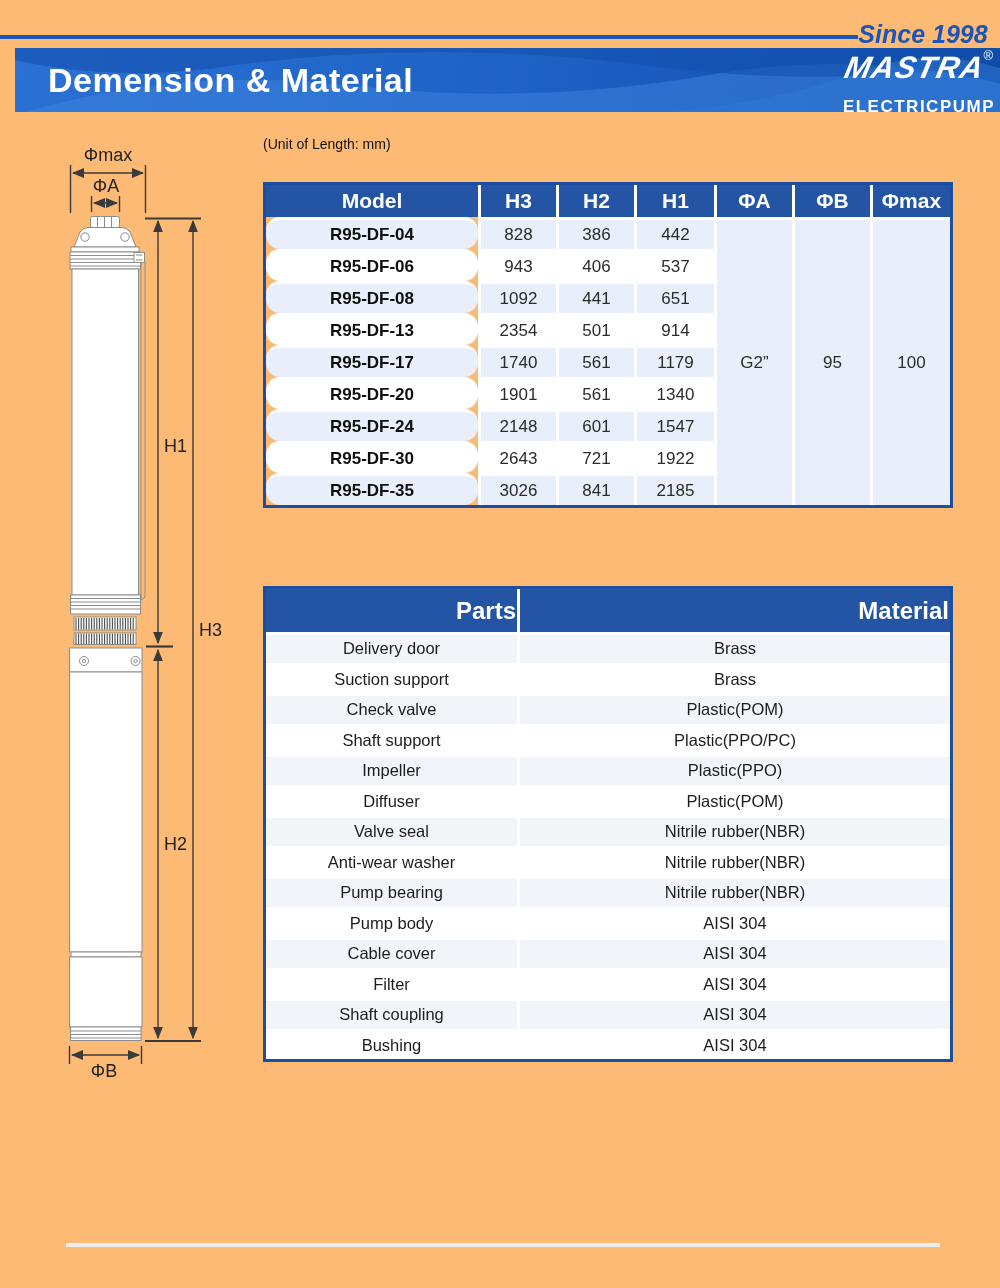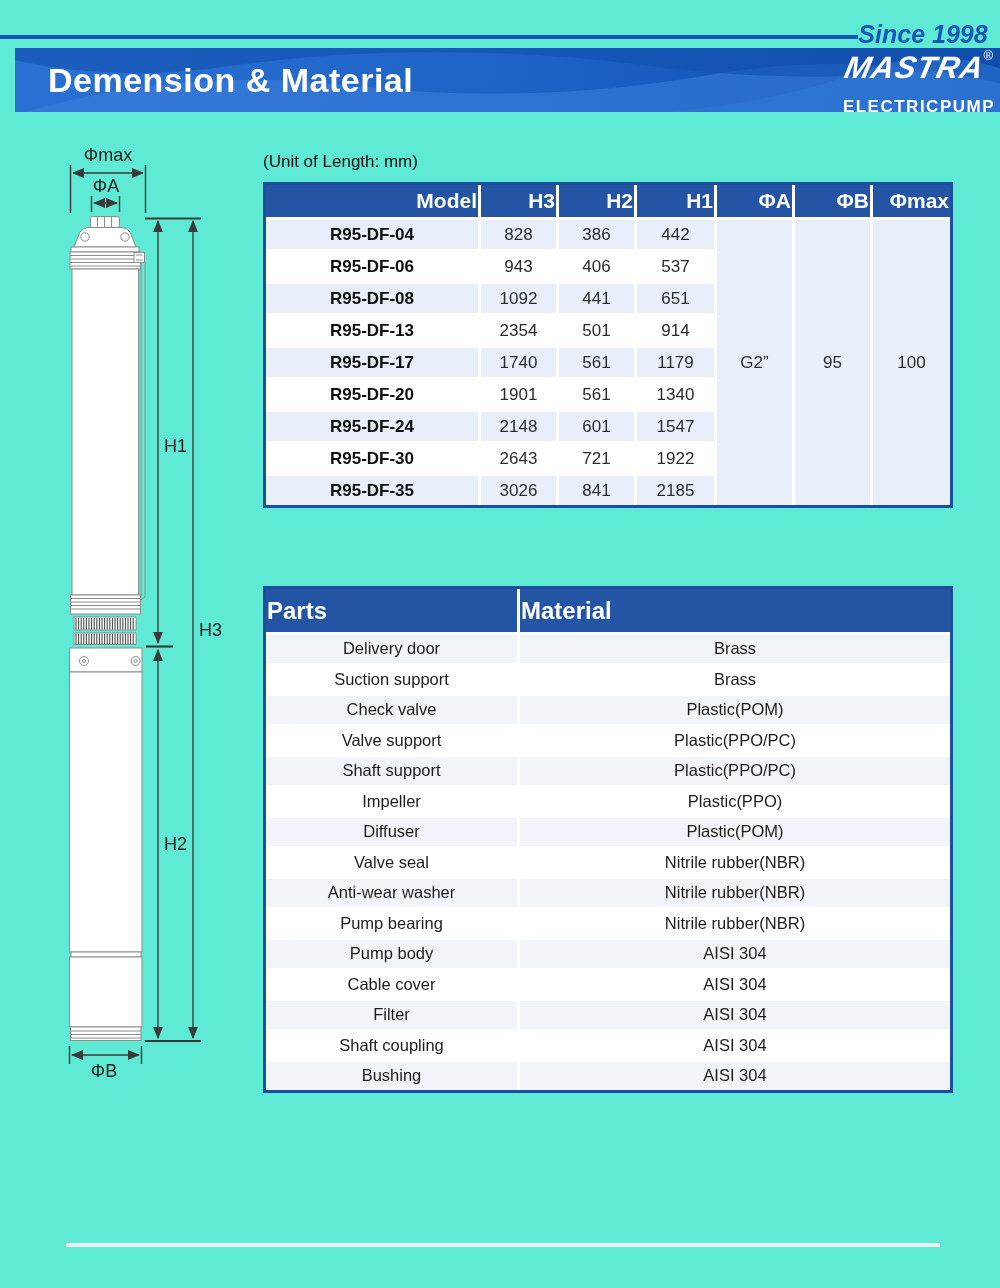--- a/index.html
+++ b/index.html
@@ -1,16 +1,16 @@
 <!DOCTYPE html>
 <html><head>
 <meta charset="utf-8">
 <style>
   html,body{margin:0;padding:0;background:#fff;}
-  .page{position:relative;width:1000px;height:1288px;background:#5eead4;overflow:hidden;
+  .page{position:relative;width:1000px;height:1288px;background:#fdba74;overflow:hidden;
         font-family:"Liberation Sans",sans-serif;}
 
   
   .topline{position:absolute;left:0;top:35px;width:858px;height:4px;background:#1a55b7;}
   .since{position:absolute;left:856px;top:20px;width:134px;text-align:center;
          font-size:25px;font-weight:bold;font-style:italic;color:#1a55b7;white-space:nowrap;}
 
   
   .band{position:absolute;left:15px;top:48px;width:1000px;height:64px;overflow:hidden;
         background:linear-gradient(100deg,#2b71d3 0%,#1c60c4 55%,#0d4aa6 100%);}
@@ -18,39 +18,39 @@
   .band-title{position:absolute;left:33px;top:50%;transform:translateY(-50%);
         color:#fff;font-size:34px;font-weight:bold;letter-spacing:.5px;white-space:nowrap;}
   .logo{position:absolute;right:20px;top:4px;text-align:center;color:#fff;line-height:1.05;}
   .logo-markrow{white-space:nowrap;}
   .logo-mark{display:inline-block;font-size:31px;font-weight:bold;font-style:italic;
         letter-spacing:1px;transform:skewX(-12deg);}
   .logo-reg{display:inline-block;font-size:13px;vertical-align:top;position:relative;top:-3px;}
   .logo-sub{font-size:17px;font-weight:bold;letter-spacing:1.5px;margin-top:13px;}
 
   
-  .unit-note{position:absolute;left:263px;top:152px;font-size:17px;color:#111;}
+  .unit-note{position:absolute;left:263px;top:136px;font-size:14px;color:#111;}
 
   
   table{border-collapse:separate;border-spacing:0;table-layout:fixed;}
   th,td{box-sizing:border-box;overflow:hidden;}
   .spec-table{position:absolute;left:263px;top:182px;width:690px;border:3px solid #1c4ea0;}
   .spec-table th{background:#2355a4;color:#fff;font-size:21px;font-weight:bold;height:32px;
-        border-left:3px solid #fff;text-align:right;margin-top:48px;}
+        border-left:3px solid #fff;text-align:center;margin-top:48px;}
   .spec-table th:first-child{border-left:none;}
   .spec-table td{height:32px;text-align:center;font-size:17px;color:#2b2b2b;
         border-left:3px solid #fff;border-top:3px solid #fff;background:#fff;}
   .spec-table td:first-child{border-left:none;}
   .spec-table tbody tr:nth-child(odd) td{background:#e8effa;}
-  .spec-table td.model{font-weight:bold;color:#0e0e0e;}
+  .spec-table td.model{font-weight:bold;color:#0e0e0e;border-radius:14px;}
   .spec-table td.merged{background:#e8effa !important;vertical-align:middle;font-size:17px;}
 
   .parts-table{position:absolute;left:263px;top:586px;width:690px;border:3px solid #1c4ea0;}
   .parts-table th{background:#2355a4;color:#fff;font-size:24px;font-weight:bold;height:43px;
-        border-left:3px solid #fff;text-align:left;}
+        border-left:3px solid #fff;text-align:right;}
   .parts-table th:first-child{border-left:none;}
   .parts-table td{height:30.5px;text-align:center;font-size:16.5px;color:#1c1c1c;
         border-left:3px solid #fff;border-top:3px solid #fff;background:#fff;}
   .parts-table td:first-child{border-left:none;}
   .parts-table tbody tr:nth-child(odd) td{background:#f1f5fa;}
 
   
   .diagram{position:absolute;left:0;top:0;width:1000px;height:1288px;pointer-events:none;}
   .diagram text{font-family:"Liberation Sans",sans-serif;font-size:18px;fill:#222;}
   .pump{stroke:#8c8c8c;fill:#fff;stroke-width:1;}
@@ -293,24 +293,20 @@
         </tr>
         <tr>
           <td>Suction support</td>
           <td>Brass</td>
         </tr>
         <tr>
           <td>Check valve</td>
           <td>Plastic(POM)</td>
         </tr>
         <tr>
-          <td>Valve support</td>
-          <td>Plastic(PPO/PC)</td>
-        </tr>
-        <tr>
           <td>Shaft support</td>
           <td>Plastic(PPO/PC)</td>
         </tr>
         <tr>
           <td>Impeller</td>
           <td>Plastic(PPO)</td>
         </tr>
         <tr>
           <td>Diffuser</td>
           <td>Plastic(POM)</td>

